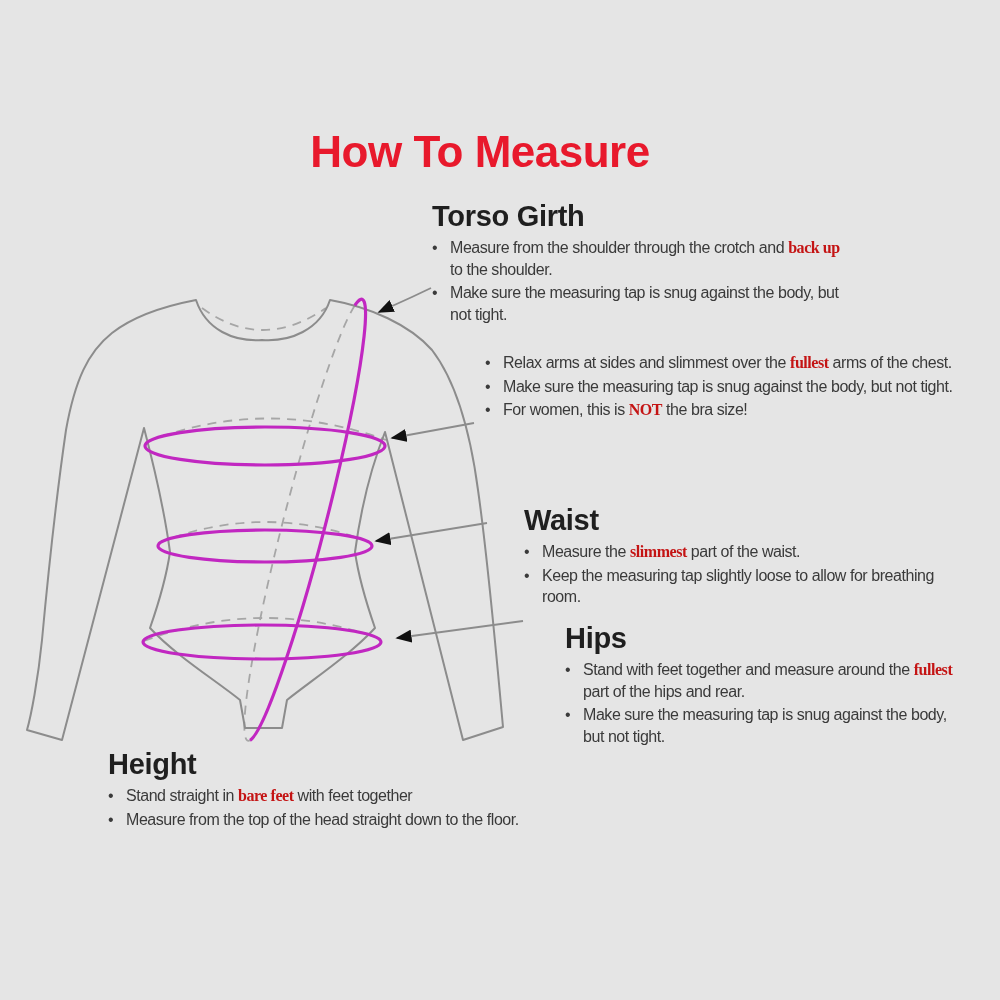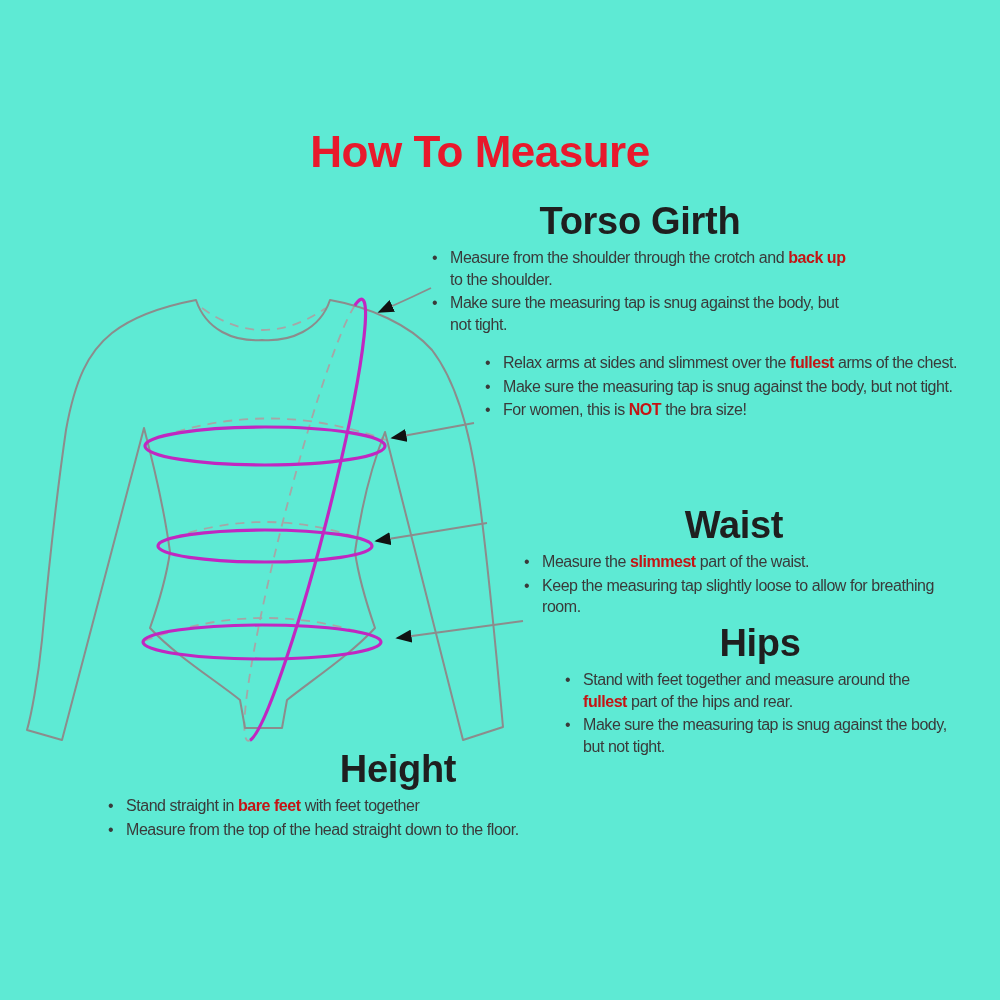--- a/index.html
+++ b/index.html
@@ -1,37 +1,37 @@
 <!DOCTYPE html>
 <html style="--title-red: #e8192c; --emphasis-red: #c41414; --heading: #1f1f1f; --body: #3a3a3a; --outline: #8c8c8c; --dashed: #a6a6a6; --tape: #c127c1; --arrowhead: #111111;"><head>
 <meta charset="utf-8">
 <style>
   html,body{margin:0;padding:0;background:#fff;}
   .canvas{
-    position:relative;width:1000px;height:1000px;background:#5eead4;overflow:hidden;
+    position:relative;width:1000px;height:1000px;background:#e5e5e5;overflow:hidden;
     font-family:"Liberation Sans", sans-serif;
   }
   .art{position:absolute;left:0;top:0;width:1000px;height:1000px;}
   .outline{fill:none;stroke:var(--outline,#8c8c8c);stroke-width:2;stroke-linejoin:round;}
   .dashline{fill:none;stroke:var(--dashed,#a6a6a6);stroke-width:1.8;stroke-dasharray:9 7;}
   .tape{fill:none;stroke:var(--tape,#c127c1);stroke-width:3.2;}
   .arrowline{fill:none;stroke:var(--outline,#8c8c8c);stroke-width:1.8;}
   #ah path{fill:var(--arrowhead,#111);}
   .page-title{
     position:absolute;left:0;top:98px;width:960px;text-align:center;
     font-size:44px;font-weight:bold;color:var(--title-red,#e8192c);letter-spacing:-0.5px;
   }
   .section{position:absolute;}
-  .sec-title{font-size:38px;font-weight:bold;color:var(--heading,#1f1f1f);letter-spacing:-0.3px;margin:0 0 4px 0;text-align:center;}
+  .sec-title{font-size:29px;font-weight:bold;color:var(--heading,#1f1f1f);letter-spacing:-0.3px;margin:0 0 4px 0;}
   .bullets{margin:0;padding:0;}
   .bullet{display:flex;align-items:flex-start;color:var(--body,#3a3a3a);
     font-size:16px;line-height:21.5px;letter-spacing:-0.45px;margin-bottom:2px;}
   .bullet .dot{flex:0 0 18px;text-align:left;}
   .bullet .btxt{flex:1 1 auto;}
-  .red{color:var(--emphasis-red,#cc1111);font-weight:bold;}
+  .red{color:var(--emphasis-red,#cc1111);font-weight:bold;font-family:Liberation Serif, serif;}
   .sec-torso {left:432px;top:200px;width:416px;}
   .sec-bust  {left:485px;top:352px;width:512px;}
   .sec-waist {left:524px;top:504px;width:420px;}
   .sec-hips  {left:565px;top:622px;width:390px;}
   .sec-height{left:108px;top:748px;width:580px;}
 </style>
 </head>
 <body>
 
 <div class="canvas">

